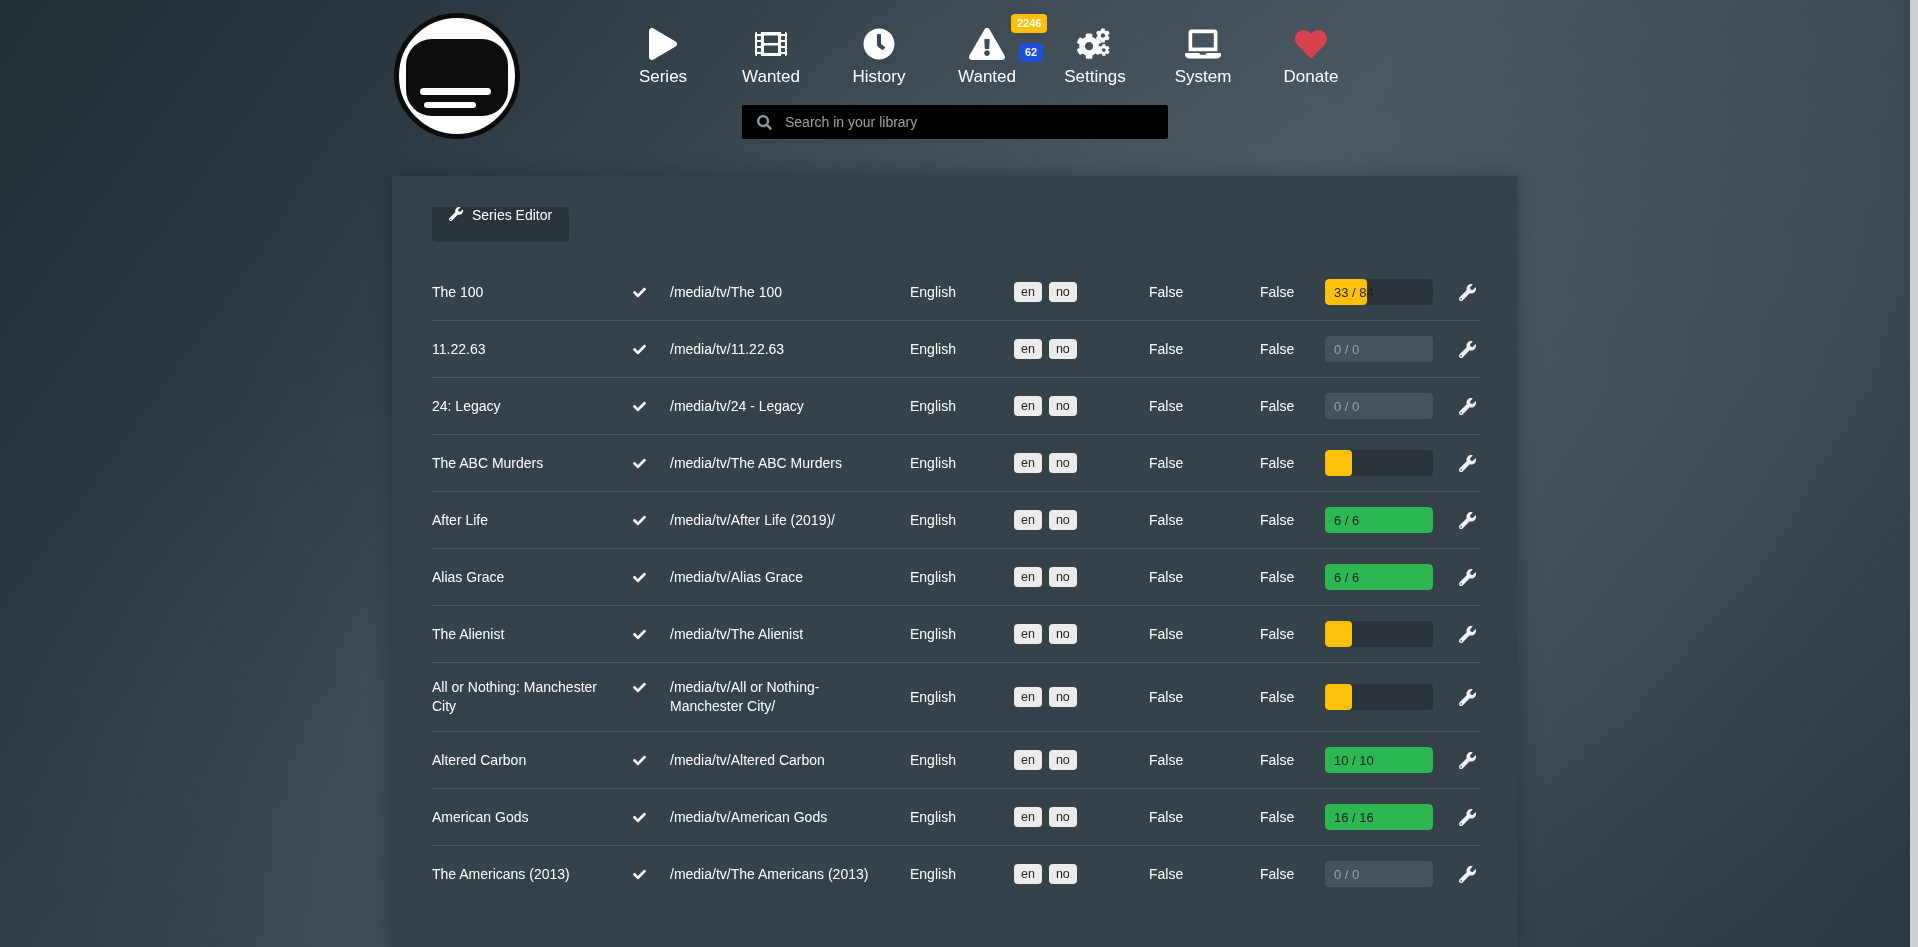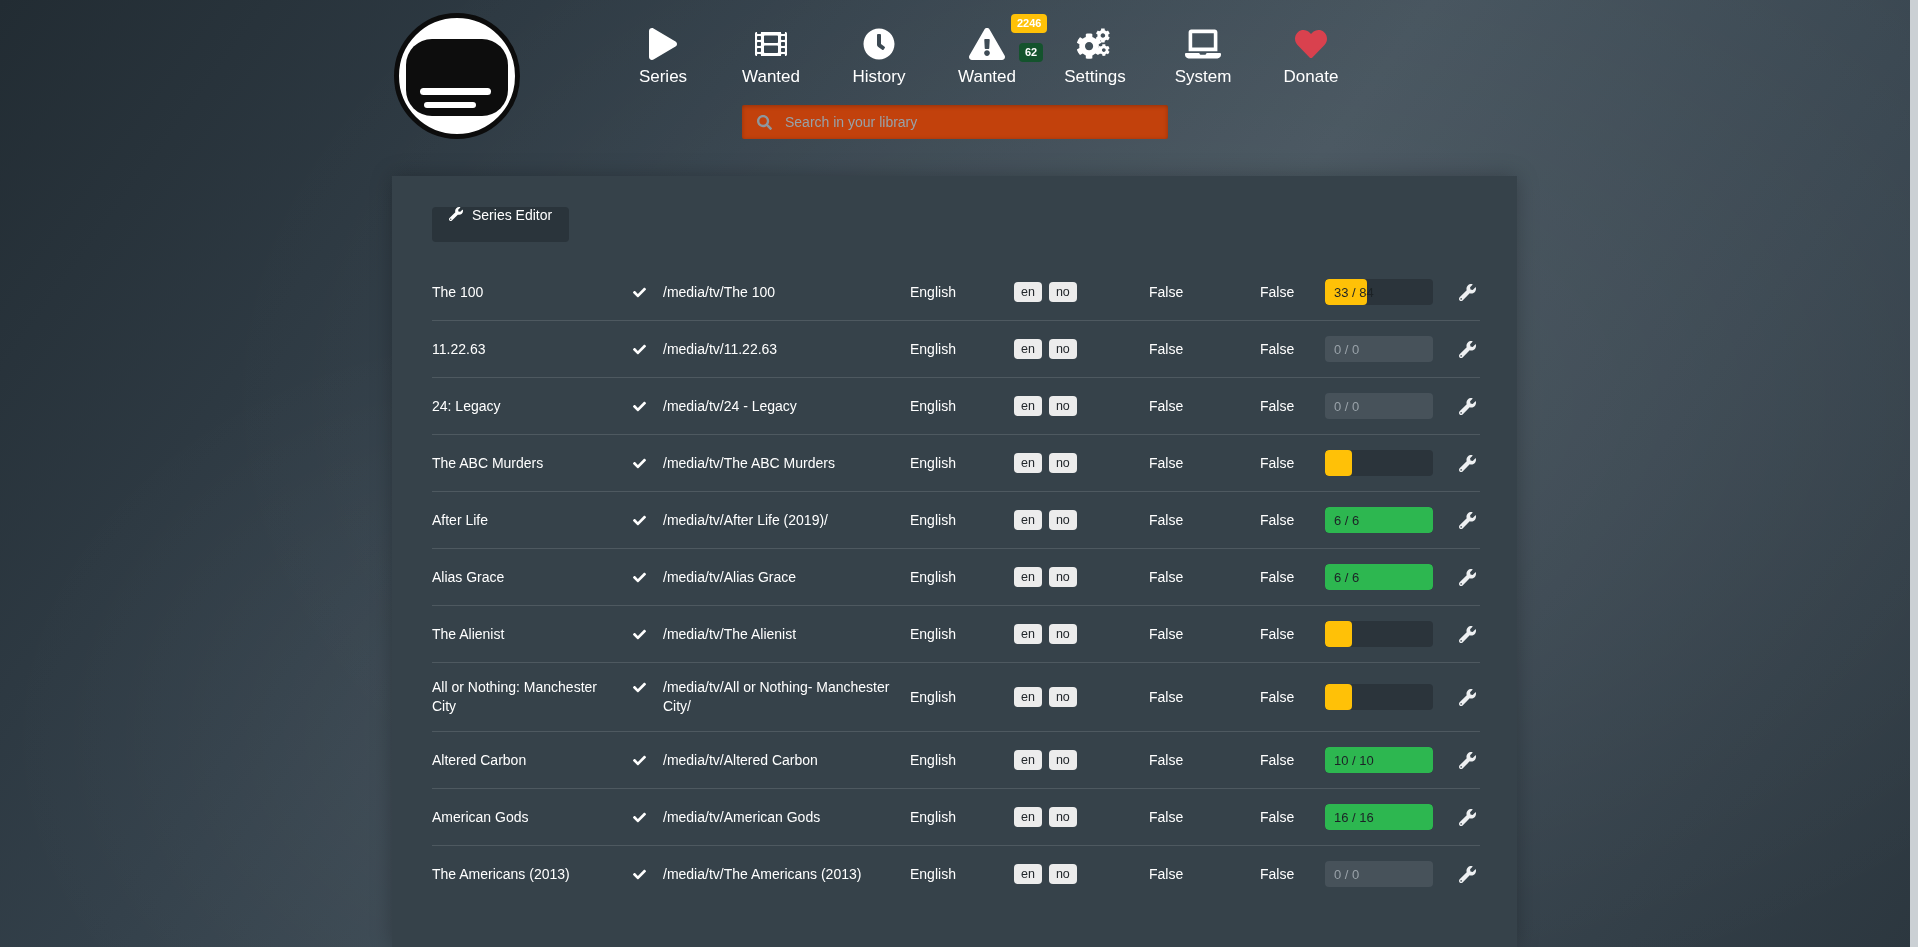--- a/index.html
+++ b/index.html
@@ -28,22 +28,23 @@
   .nav-label { font-size:17px; margin-top:7px; }
   .nav-badge {
     position:absolute; border-radius:4px; color:#fff; font-weight:bold;
     font-size:11px; padding:4px 6px; line-height:1; z-index:2;
   }
   .nav-badge-0 { left:78px; top:-6px; }
   .nav-badge-1 { left:86px; top:23px; }
   
   .search {
     position:absolute; left:742px; top:105px; width:426px; height:34px;
-    background:#c2410c; display:flex; align-items:center; border-radius:2px;
+    background:#000000; display:flex; align-items:center; border-radius:2px;
     box-shadow:0 1px 4px rgba(0,0,0,0.25) inset;
+    text-decoration:underline;
   }
   .search svg { fill:#8d979e; margin:0 11px 0 15px; flex:none; }
   .search input {
     flex:1; background:transparent; border:none; outline:none;
     color:#dfe3e6; font-size:14px; font-family:inherit;
   }
   .search input::placeholder { color:#98a2a9; }
   
   .panel {
     position:absolute; left:392px; top:176px; width:1125px; height:771px;
@@ -61,21 +62,21 @@
   .thead, .row {
     display:grid;
     grid-template-columns:201px 277px 104px 135px 111px 65px 129px 26px;
     align-items:center;
   }
   .thead { font-weight:bold; font-size:14px; line-height:1.22; min-height:50px; padding-bottom:4px; }
   .thead > div { padding-right:14px; }
   .row { font-size:14px; line-height:19px; padding:15px 0; }
   .row + .row { border-top:1px solid rgba(255,255,255,0.12); }
   .cell-name { padding-right:16px; }
-  .cell-path { display:flex; align-items:flex-start; gap:17px; padding-right:16px; }
+  .cell-path { display:flex; align-items:flex-start; gap:24px; padding-right:16px; }
   .cell-path svg { flex:none; margin-top:3px; fill:#fff; }
   .lang-badge {
     display:inline-block; background:#ececec; color:#22272b;
     font-size:12.5px; padding:4px 7px; border-radius:4px; margin-right:7px; line-height:1;
   }
   .bar {
     width:108px; height:26px; border-radius:4px; position:relative; overflow:hidden;
     box-sizing:border-box;
   }
   .bar.active { background:#2b343b; }
@@ -130,21 +131,21 @@
   </div>
 
   <div class="nav-item">
     <div class="nav-icon">
         <svg viewBox="0 0 576 512" width="36" height="32">
           <path d="M569.517 440.013C587.975 472.007 564.806 512 527.94 512H48.054c-36.937 0-59.999-40.055-41.577-71.987L246.423 23.985c18.467-32.009 64.72-31.951 83.154 0l239.94 416.028zM288 354c-25.405 0-46 20.595-46 46s20.595 46 46 46 46-20.595 46-46-20.595-46-46-46zm-43.673-165.346l7.418 136c.347 6.364 5.609 11.346 11.982 11.346h48.546c6.373 0 11.635-4.982 11.982-11.346l7.418-136c.375-6.874-5.098-12.654-11.982-12.654h-63.383c-6.884 0-12.356 5.78-11.981 12.654z"></path>
         </svg>
       </div>
     <div class="nav-label">Wanted</div>
   <span class="nav-badge nav-badge-0" style="background: rgb(255, 193, 7);">2246</span>
-      <span class="nav-badge nav-badge-1" style="background: #14532d;">62</span>
+      <span class="nav-badge nav-badge-1" style="background: #1d4ed8;">62</span>
     </div>
 
   <div class="nav-item">
     <div class="nav-icon">
         <svg viewBox="0 0 640 512" width="38" height="32">
           <path d="M487.4 315.7l-42.6-24.6c4.3-23.2 4.3-47 0-70.2l42.6-24.6c4.9-2.8 7.1-8.6 5.5-14-11.1-35.6-30-67.8-54.7-94.6-3.8-4.1-10-5.1-14.8-2.3L380.8 110c-17.9-15.4-38.5-27.3-60.8-35.1V25.8c0-5.6-3.9-10.5-9.4-11.7-36.7-8.2-74.3-7.8-109.2 0-5.5 1.2-9.4 6.1-9.4 11.7V75c-22.2 7.9-42.8 19.8-60.8 35.1L88.7 85.5c-4.9-2.8-11-1.9-14.8 2.3-24.7 26.7-43.6 58.9-54.7 94.6-1.7 5.4.6 11.2 5.5 14L67.3 221c-4.3 23.2-4.3 47 0 70.2l-42.6 24.6c-4.9 2.8-7.1 8.6-5.5 14 11.1 35.6 30 67.8 54.7 94.6 3.8 4.1 10 5.1 14.8 2.3l42.6-24.6c17.9 15.4 38.5 27.3 60.8 35.1v49.2c0 5.6 3.9 10.5 9.4 11.7 36.7 8.2 74.3 7.8 109.2 0 5.5-1.2 9.4-6.1 9.4-11.7v-49.2c22.2-7.9 42.8-19.8 60.8-35.1l42.6 24.6c4.9 2.8 11 1.9 14.8-2.3 24.7-26.7 43.6-58.9 54.7-94.6 1.5-5.5-.7-11.3-5.6-14.1zM256 336c-44.1 0-80-35.9-80-80s35.9-80 80-80 80 35.9 80 80-35.9 80-80 80z" transform="translate(0,72) scale(0.86)"></path>
           <path d="M487.4 315.7l-42.6-24.6c4.3-23.2 4.3-47 0-70.2l42.6-24.6c4.9-2.8 7.1-8.6 5.5-14-11.1-35.6-30-67.8-54.7-94.6-3.8-4.1-10-5.1-14.8-2.3L380.8 110c-17.9-15.4-38.5-27.3-60.8-35.1V25.8c0-5.6-3.9-10.5-9.4-11.7-36.7-8.2-74.3-7.8-109.2 0-5.5 1.2-9.4 6.1-9.4 11.7V75c-22.2 7.9-42.8 19.8-60.8 35.1L88.7 85.5c-4.9-2.8-11-1.9-14.8 2.3-24.7 26.7-43.6 58.9-54.7 94.6-1.7 5.4.6 11.2 5.5 14L67.3 221c-4.3 23.2-4.3 47 0 70.2l-42.6 24.6c-4.9 2.8-7.1 8.6-5.5 14 11.1 35.6 30 67.8 54.7 94.6 3.8 4.1 10 5.1 14.8 2.3l42.6-24.6c17.9 15.4 38.5 27.3 60.8 35.1v49.2c0 5.6 3.9 10.5 9.4 11.7 36.7 8.2 74.3 7.8 109.2 0 5.5-1.2 9.4-6.1 9.4-11.7v-49.2c22.2-7.9 42.8-19.8 60.8-35.1l42.6 24.6c4.9 2.8 11 1.9 14.8-2.3 24.7-26.7 43.6-58.9 54.7-94.6 1.5-5.5-.7-11.3-5.6-14.1zM256 336c-44.1 0-80-35.9-80-80s35.9-80 80-80 80 35.9 80 80-35.9 80-80 80z" transform="translate(330,-10) scale(0.48)"></path>
           <path d="M487.4 315.7l-42.6-24.6c4.3-23.2 4.3-47 0-70.2l42.6-24.6c4.9-2.8 7.1-8.6 5.5-14-11.1-35.6-30-67.8-54.7-94.6-3.8-4.1-10-5.1-14.8-2.3L380.8 110c-17.9-15.4-38.5-27.3-60.8-35.1V25.8c0-5.6-3.9-10.5-9.4-11.7-36.7-8.2-74.3-7.8-109.2 0-5.5 1.2-9.4 6.1-9.4 11.7V75c-22.2 7.9-42.8 19.8-60.8 35.1L88.7 85.5c-4.9-2.8-11-1.9-14.8 2.3-24.7 26.7-43.6 58.9-54.7 94.6-1.7 5.4.6 11.2 5.5 14L67.3 221c-4.3 23.2-4.3 47 0 70.2l-42.6 24.6c-4.9 2.8-7.1 8.6-5.5 14 11.1 35.6 30 67.8 54.7 94.6 3.8 4.1 10 5.1 14.8 2.3l42.6-24.6c17.9 15.4 38.5 27.3 60.8 35.1v49.2c0 5.6 3.9 10.5 9.4 11.7 36.7 8.2 74.3 7.8 109.2 0 5.5-1.2 9.4-6.1 9.4-11.7v-49.2c22.2-7.9 42.8-19.8 60.8-35.1l42.6 24.6c4.9 2.8 11 1.9 14.8-2.3 24.7-26.7 43.6-58.9 54.7-94.6 1.5-5.5-.7-11.3-5.6-14.1zM256 336c-44.1 0-80-35.9-80-80s35.9-80 80-80 80 35.9 80 80-35.9 80-80 80z" transform="translate(366,256) scale(0.40)"></path>
         </svg>
       </div>

